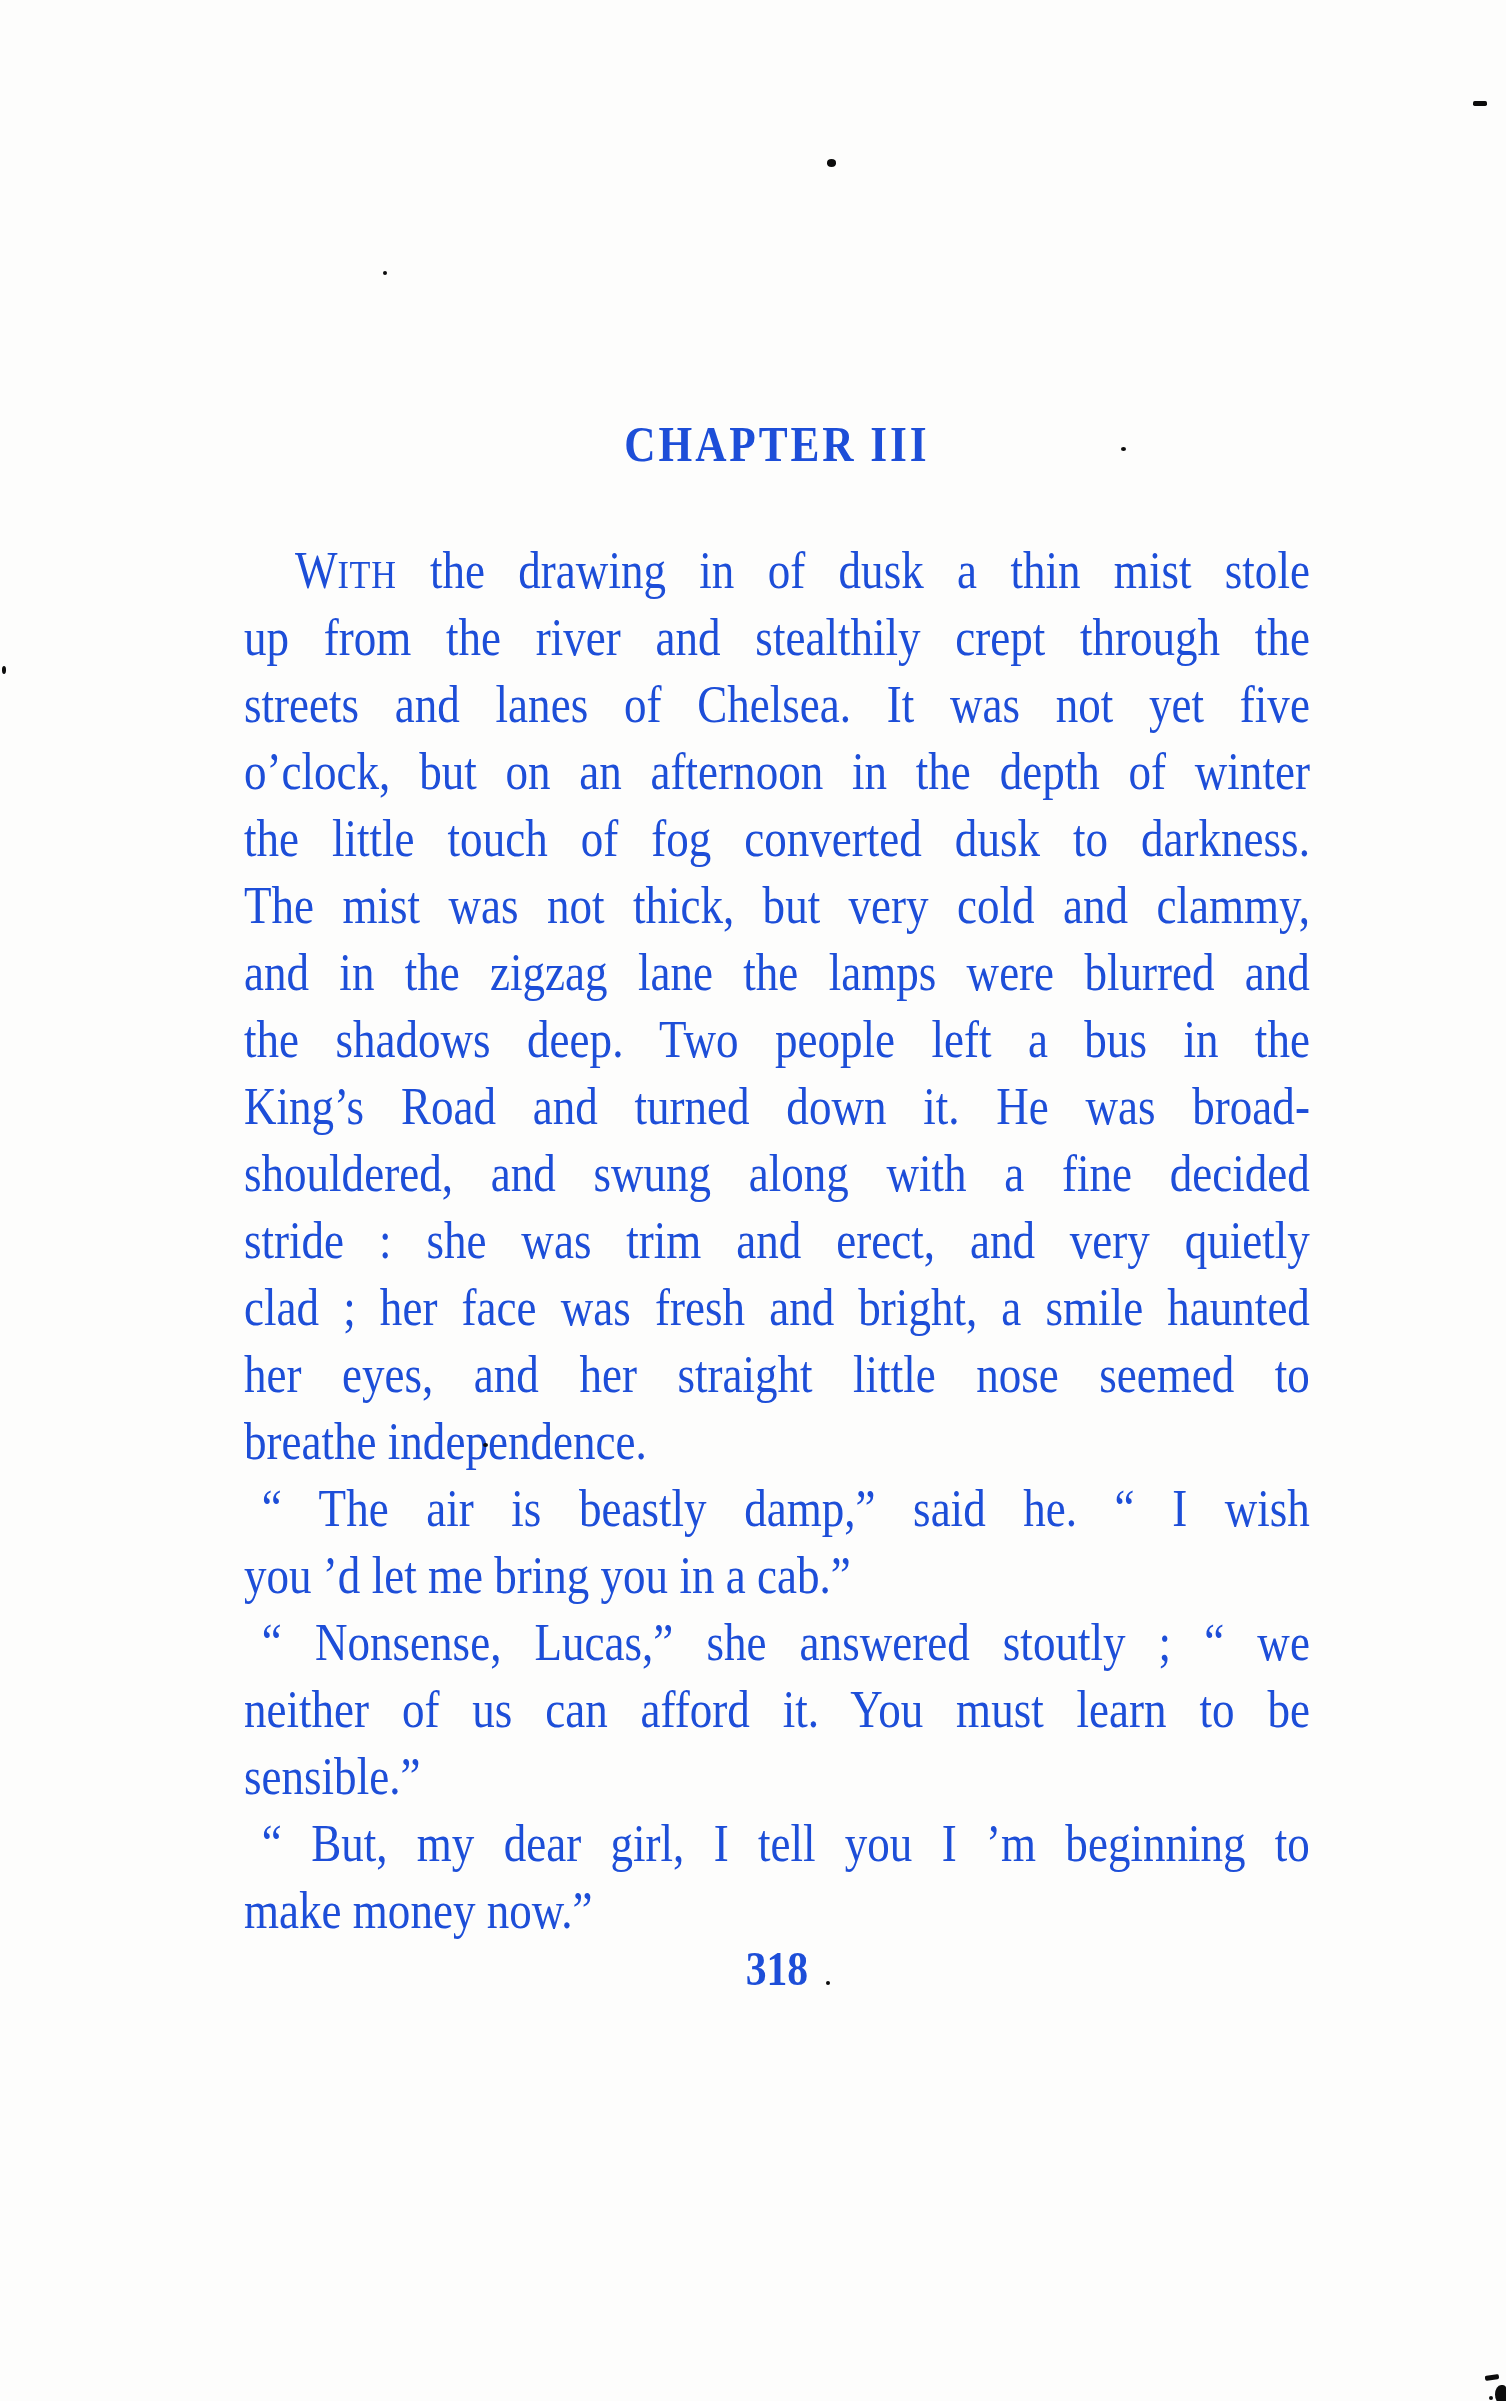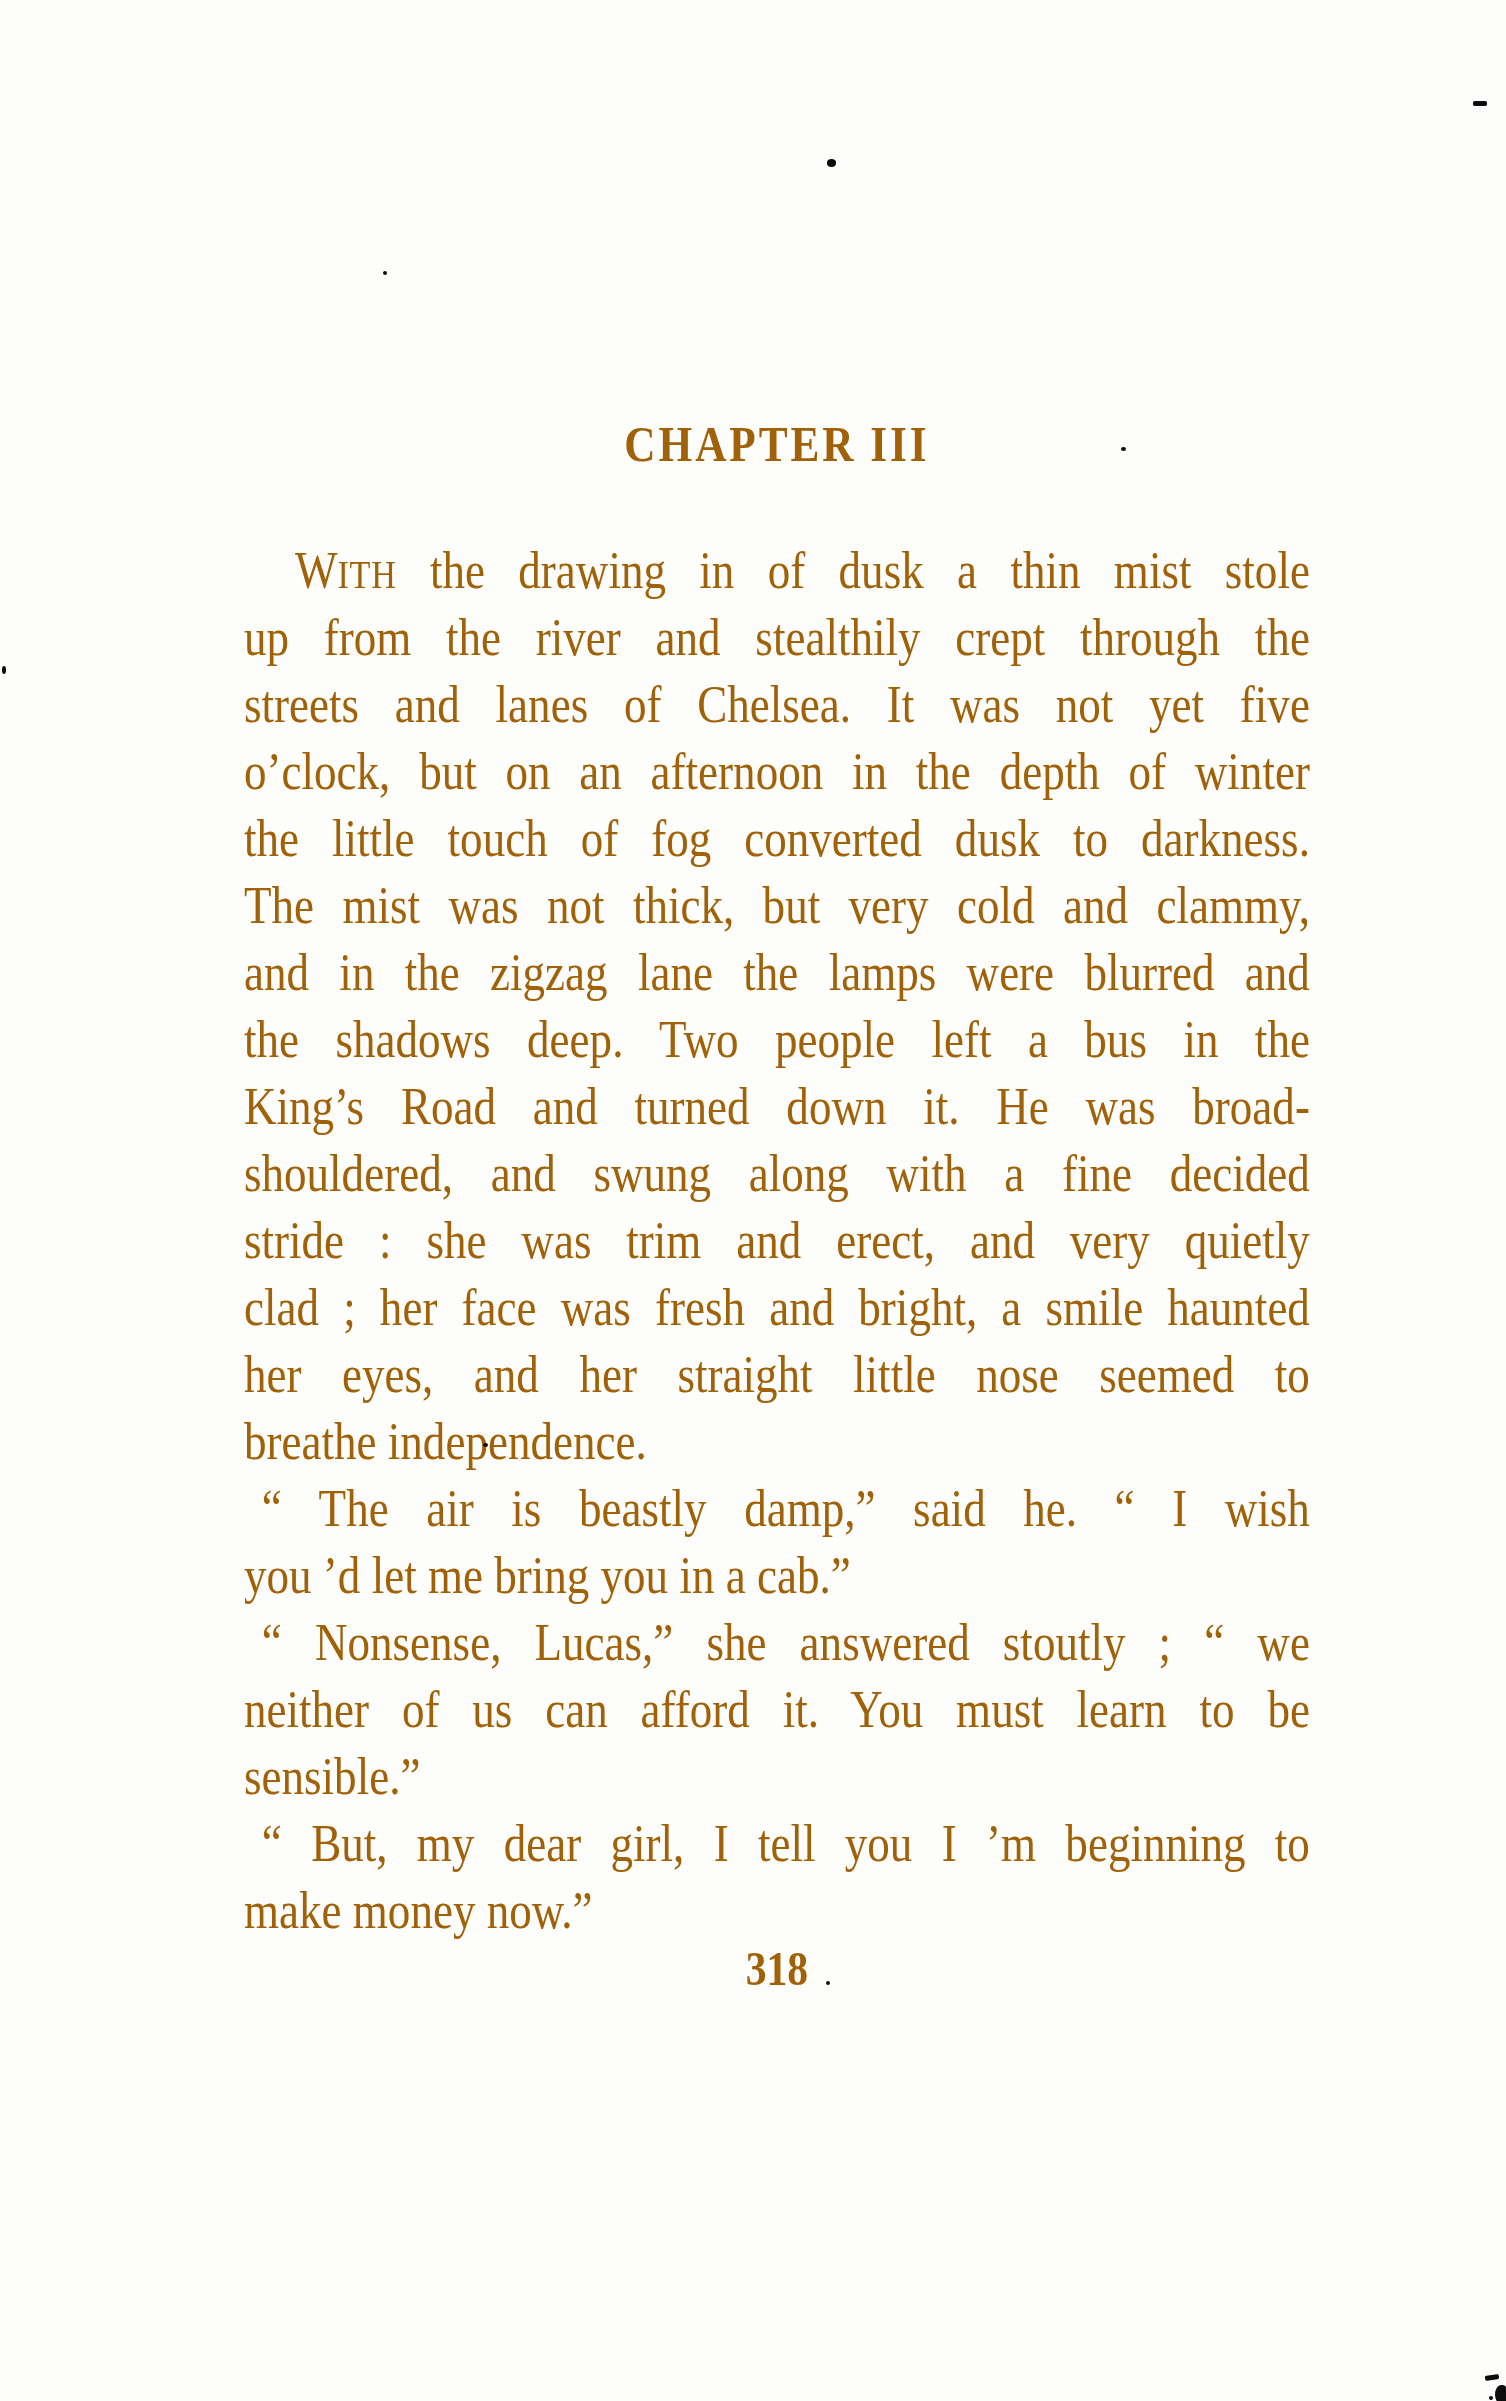--- a/index.html
+++ b/index.html
@@ -7,21 +7,21 @@
     padding: 0;
     background: #ffffff;
   }
   .page {
     position: relative;
     width: 1506px;
     height: 2401px;
     background: #fdfdfc;
     overflow: hidden;
     font-family: "Liberation Serif", serif;
-    color: #a16207;
+    color: #1d4ed8;
   }
   
   .chapter-heading {
     position: absolute;
     left: 244px;
     top: 415px;
     width: 1254px;
     margin: 0;
     transform: scaleX(0.85);
     transform-origin: left top;

